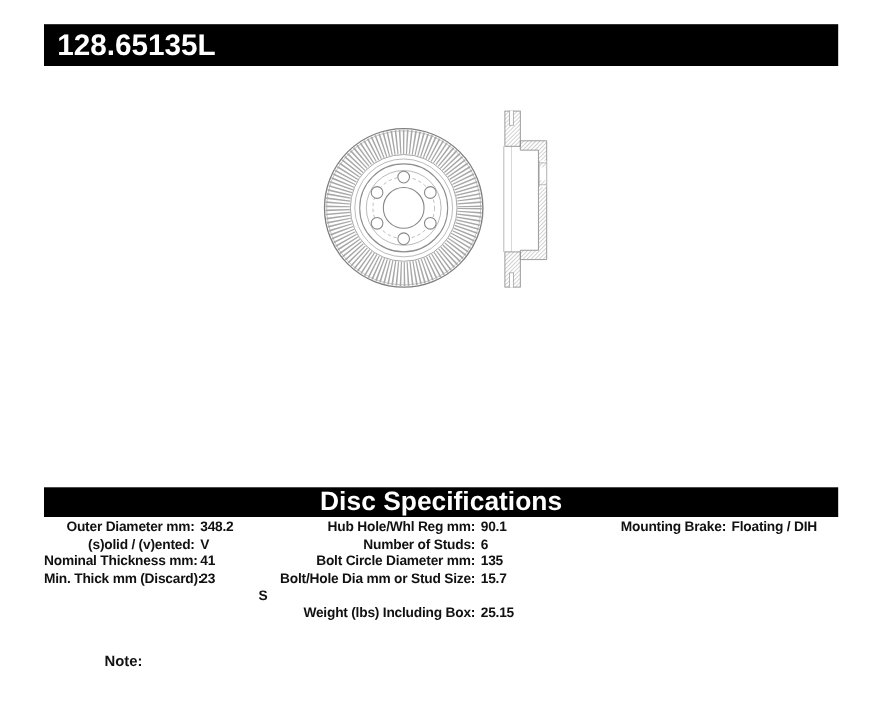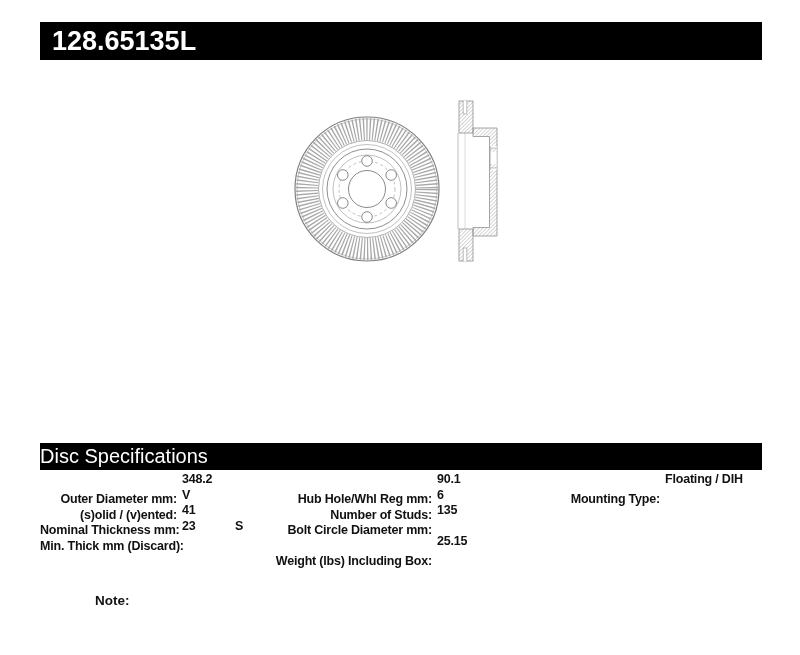--- a/index.html
+++ b/index.html
@@ -11,26 +11,27 @@
   .bar{
     position:absolute;left:40px;width:722px;background:#000;color:#fff;
     box-sizing:border-box;
     gap:15px;
   }
   .header-bar{
     top:22px;height:38px;line-height:38px;font-size:27px;font-weight:bold;
     padding:0 12px;display:flex;justify-content:space-between;align-items:center;
   }
   .spec-bar{
-    top:443px;height:27px;line-height:27px;font-size:20px;font-weight:normal;
+    top:443px;height:27px;line-height:27px;font-size:24px;font-weight:bold;
+    text-align:center;
   }
   .drawing{position:absolute;left:280px;top:95px;width:250px;height:175px;}
   .spec-col{position:absolute;top:472px;color:#111;}
   .spec-row{display:flex;height:15.6px;line-height:15.6px;font-size:12.5px;font-weight:bold;letter-spacing:-0.2px;white-space:nowrap;}
-  .spec-row .lbl{display:inline-block;width:var(--lblw);text-align:right;margin-top:20px;}
+  .spec-row .lbl{display:inline-block;width:var(--lblw);text-align:right;}
   .spec-row .val{margin-left:5px;text-align:left;}
   #col1{left:40px;--lblw:137px;}
   #col2{left:230px;--lblw:202px;}
   #col3{left:470px;--lblw:190px;}
   .note{
     position:absolute;left:95px;top:569px;font-size:13.5px;font-weight:bold;color:#111;margin-top:24px;
   }
 </style>
 </head>
 <body>
@@ -127,28 +128,32 @@
   </div>
   <div class="spec-row">
     <span class="lbl">Number of Studs:</span>
     <span class="val">6</span>
   </div>
   <div class="spec-row">
     <span class="lbl">Bolt Circle Diameter mm:</span>
     <span class="val">135</span>
   </div>
   <div class="spec-row">
+    <span class="lbl">Bolt/Hole Dia mm or Stud Size:</span>
+    <span class="val">15.7</span>
+  </div>
+  <div class="spec-row">
     <span class="val">S</span>
   </div>
   <div class="spec-row">
     <span class="lbl">Weight (lbs) Including Box:</span>
     <span class="val">25.15</span>
   </div>
 </div>
 
 <div class="spec-col" id="col3">
   <div class="spec-row">
-    <span class="lbl">Mounting Type:</span>
+    <span class="lbl">Mounting Brake:</span>
     <span class="val">Floating / DIH</span>
   </div>
 </div>
 
 <div class="note">Note:</div>
 
 </body></html>

